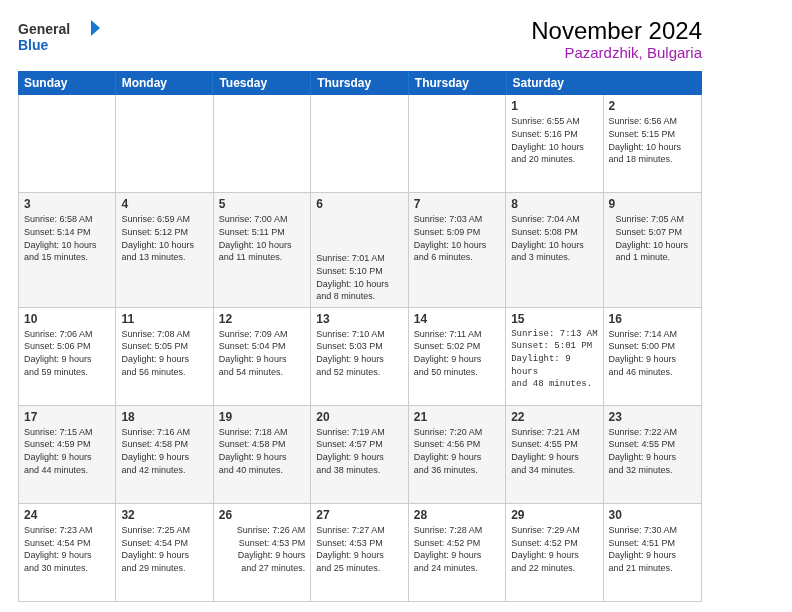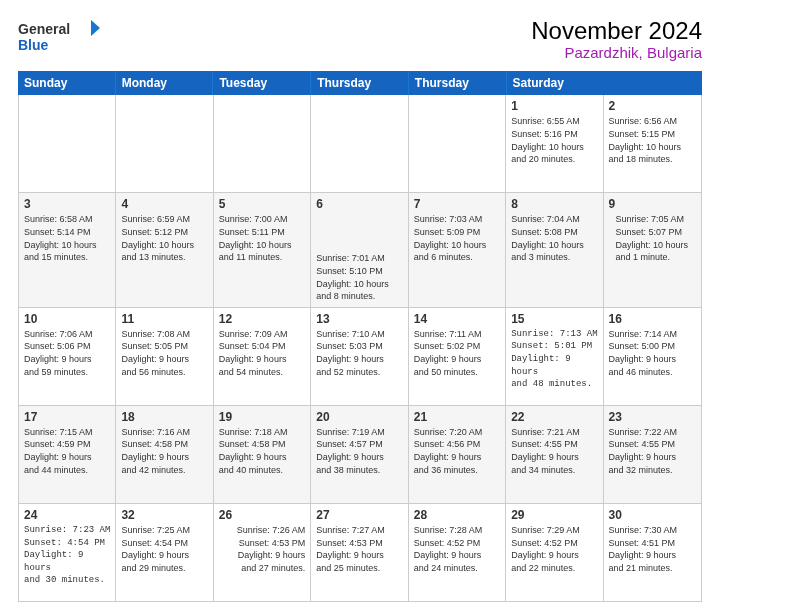--- a/index.html
+++ b/index.html
@@ -295,21 +295,21 @@
             <span class="day-num">23</span>
             <div class="day-info" style="white-space: pre-line;">Sunrise: 7:22 AM
 Sunset: 4:55 PM
 Daylight: 9 hours
 and 32 minutes.</div>
           </div>
         </div>
         <div class="cal-row">
           <div class="cal-cell">
             <span class="day-num">24</span>
-            <div class="day-info" style="white-space: pre-line; font-family: Liberation Mono, monospace;">Sunrise: 7:23 AM
+            <div class="day-info" style="white-space: pre-line;">Sunrise: 7:23 AM
 Sunset: 4:54 PM
 Daylight: 9 hours
 and 30 minutes.</div>
           </div>
           <div class="cal-cell">
             <span class="day-num">32</span>
             <div class="day-info" style="white-space: pre-line;">Sunrise: 7:25 AM
 Sunset: 4:54 PM
 Daylight: 9 hours
 and 29 minutes.</div>

